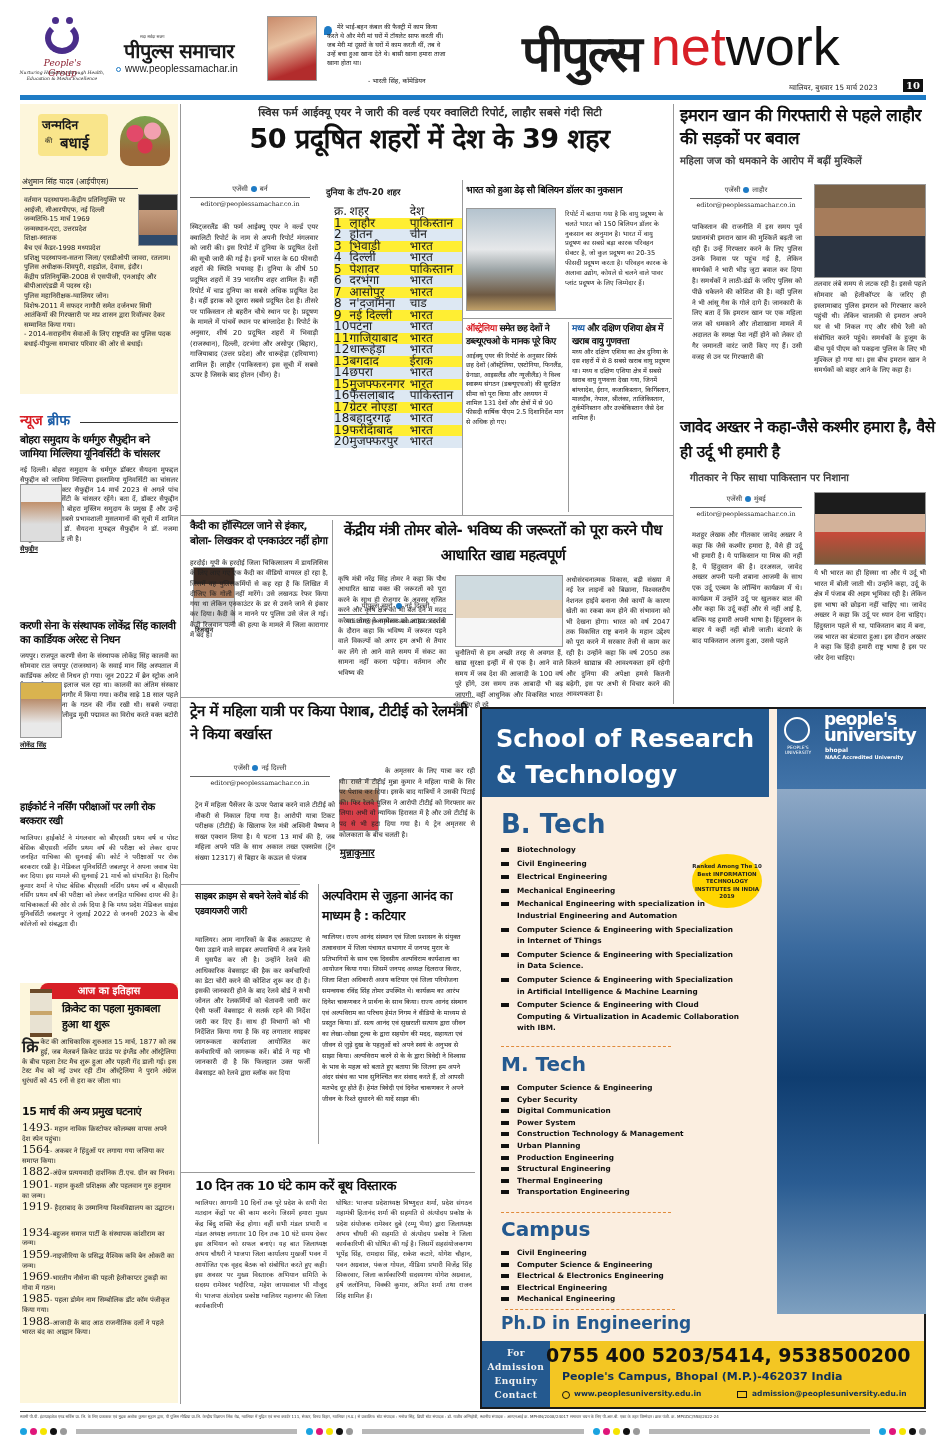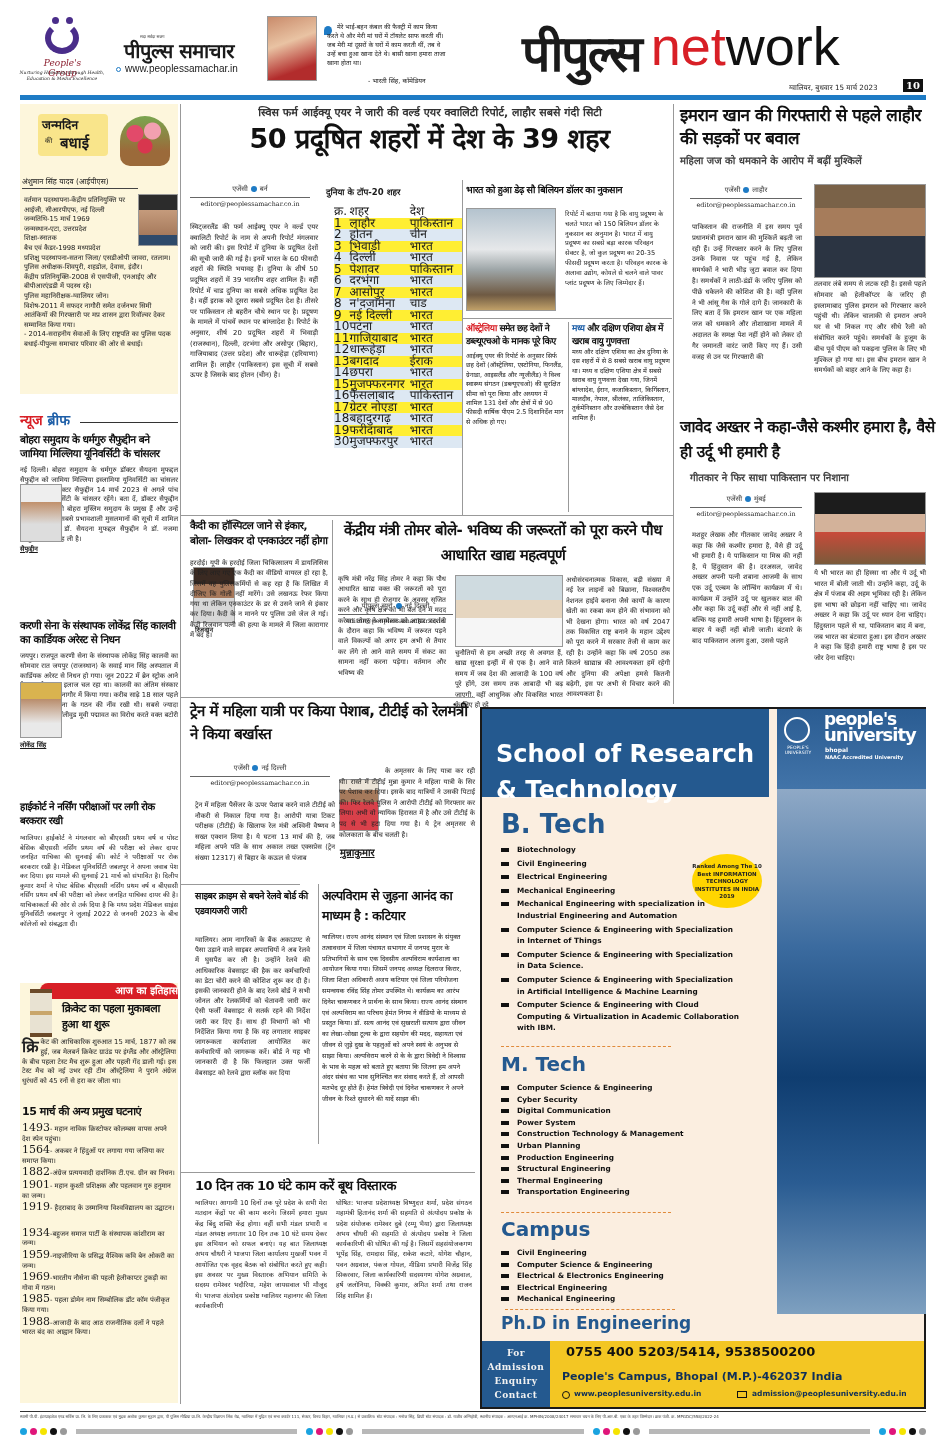--- a/index.html
+++ b/index.html
@@ -20,21 +20,21 @@
 
 .ctable{position:absolute;left:334px;top:206px;width:128px;font-size:12px}
 .ctable .row{display:flex;height:11.5px;line-height:11.5px}
 .ctable .row.alt{background:#ffee33}
 .ctable .row.norm{background:#dde8f3}
 .ctable .row span:nth-child(1){width:16px}
 .ctable .row span:nth-child(2){width:62px}
 .ctable .row span:nth-child(3){width:54px}
 
 .ad{position:absolute;left:480px;top:707px;width:446px;height:702px;border:2px solid #1a1a1a;background:#fbeee0}
-.ad-title{position:absolute;left:0;top:0;width:287px;height:88px;background:#24598f;color:#fff;font-size:24px;font-weight:bold;padding:27px 14px;line-height:36px}
+.ad-title{position:absolute;left:0;top:0;width:287px;height:88px;background:#24598f;color:#fff;font-size:24px;font-weight:bold;padding:12px 14px;line-height:36px}
 .ad-right{position:absolute;left:295px;top:0;width:149px;height:268px;background:linear-gradient(180deg,#2a5c92,#5a8cc0 60%,#a9c3dc)}
 .ad-img{position:absolute;left:295px;top:80px;width:149px;height:525px;background:linear-gradient(180deg,#8fa9c6 0%,#3b6b9f 30%,#0f3d70 55%,#2a5c92 75%,#7ea0c0 100%)}
 .ad-sec{position:absolute;left:19px;color:#24598f;font-weight:bold}
 .ad-list{position:absolute;left:19px;font-size:7.3px;font-weight:bold;color:#111;line-height:11.6px}
 .ad-list .li{display:flex;align-items:flex-start}
 .ad-list .li::before{content:"";display:inline-block;width:8px;height:4px;background:#111;margin:4px 8px 0 0;flex:none}
 .dash{position:absolute;left:19px;height:0;border-top:1.5px dashed #e08a3a}
 .ad-contact{position:absolute;left:0;top:632px;width:442px;height:66px;background:#f3c623}
 .ad-contact-left{position:absolute;left:0;top:0;width:68px;height:66px;background:#24598f;color:#f1f1f1;font-size:9px;font-weight:bold;font-family:"DejaVu Serif",serif;text-align:center;line-height:14px;padding-top:5px;letter-spacing:.5px}
 .badge{position:absolute;left:210px;top:145px;width:70px;height:54px;background:#ffd500;border-radius:50%;font-size:5.5px;font-weight:bold;text-align:center;padding-top:9px;line-height:7.5px;color:#222}
@@ -110,21 +110,21 @@
   <p style="margin-top:6px;font-size:6.8px;line-height:9.8px">जयपुर। राजपूत करणी सेना के संस्थापक लोकेंद्र सिंह कालवी का सोमवार रात जयपुर (राजस्थान) के सवाई मान सिंह अस्पताल में कार्डियक अरेस्ट से निधन हो गया। जून 2022 में ब्रेन स्ट्रोक आने के बाद से उनका इलाज चल रहा था। कालवी का अंतिम संस्कार उनके पैतृक गांव नागौर में किया गया। करीब साढ़े 18 साल पहले उन्होंने करणी सेना के गठन की नींव रखी थी। सबसे ज्यादा सुर्खियां उन्होंने बॉलीवुड मूवी पद्मावत का विरोध करते वक्त बटोरी थी।</p>
   <div class="abs caption" style="left:0;top:122px;font-size:6.5px">लोकेंद्र सिंह</div>
 </div>
 
 <div class="abs" style="left:20px;top:800px;width:158px">
   <div class="h1" style="font-size:10px;line-height:14px">हाईकोर्ट ने नर्सिंग परीक्षाओं पर लगी रोक बरकरार रखी</div>
   <p style="margin-top:6px;font-size:6.6px;line-height:9.5px">ग्वालियर। हाईकोर्ट ने मंगलवार को बीएससी प्रथम वर्ष व पोस्ट बेसिक बीएससी नर्सिंग प्रथम वर्ष की परीक्षा को लेकर दायर जनहित याचिका की सुनवाई की। कोर्ट ने परीक्षाओं पर रोक बरकरार रखी है। मेडिकल यूनिवर्सिटी जबलपुर ने अपना जवाब पेश कर दिया। इस मामले की सुनवाई 21 मार्च को संभावित है। दिलीप कुमार शर्मा ने पोस्ट बेसिक बीएससी नर्सिंग प्रथम वर्ष व बीएससी नर्सिंग प्रथम वर्ष की परीक्षा को लेकर जनहित याचिका दायर की है। याचिकाकर्ता की ओर से तर्क दिया है कि मध्य प्रदेश मेडिकल साइंस यूनिवर्सिटी जबलपुर ने जुलाई 2022 से जनवरी 2023 के बीच कॉलेजों को संबद्धता दी।</p>
 </div>
 
 <div class="abs" style="left:20px;top:983px;width:158px;height:420px;background:#fdf6dc">
-  <div class="abs" style="left:20px;top:0;width:138px;height:16px;background:#d81f26;color:#fff;font-size:10px;font-weight:bold;text-align:right;line-height:16px;border-radius:8px 8px 0 0">आज का इतिहास</div>
+  <div class="abs" style="left:20px;top:0;width:138px;height:16px;background:#d81f26;color:#fff;font-size:10px;font-weight:bold;text-align:center;line-height:16px;border-radius:8px 8px 0 0">आज का इतिहास</div>
   <div class="abs" style="left:10px;top:6px;width:22px;height:48px;border-top:4px solid #6b4a2a;border-bottom:4px solid #6b4a2a;background:linear-gradient(180deg,#e8e2d2 0 45%,#c9a66b 45% 55%,#e8e2d2 55%)"></div>
   <div class="abs h1" style="left:42px;top:18px;width:116px;font-size:11px;line-height:16px">क्रिकेट का पहला मुकाबला हुआ था शुरू</div>
   <p class="abs" style="left:2px;top:55px;width:154px;font-size:6.8px;line-height:9.8px"><span style="font-size:16px;font-weight:bold;float:left;line-height:18px;margin-right:2px">क्रि</span><span>केट की आधिकारिक शुरुआत 15 मार्च, 1877 को तब हुई, जब मेलबर्न क्रिकेट ग्राउंड पर इंग्लैंड और ऑस्ट्रेलिया के बीच पहला टेस्ट मैच शुरू हुआ और पहली गेंद डाली गई। इस टेस्ट मैच को नई उभर रही टीम ऑस्ट्रेलिया ने पुराने अंग्रेज धुरंधरों को 45 रनों से हरा कर जीता था।</span></p>
   <div class="abs h1" style="left:2px;top:120px;width:156px;font-size:11px">15 मार्च की अन्य प्रमुख घटनाएं</div>
   <div class="abs" id="events-list" style="left:2px;top:140px;width:154px;font-size:6.8px;line-height:9.6px">
       <div style="margin-bottom: 1px;"><span style="font-size: 11px; font-family: &quot;DejaVu Serif&quot;, serif;">1493</span><span>- महान नाविक क्रिस्टोफर कोलम्बस वापस अपने देश स्पेन पहुंचा।</span></div>
       <div style="margin-bottom: 1px;"><span style="font-size: 11px; font-family: &quot;DejaVu Serif&quot;, serif;">1564</span><span>- अकबर ने हिंदुओं पर लगाया गया जजिया कर समाप्त किया।</span></div>
       <div style="margin-bottom: 1px;"><span style="font-size: 11px; font-family: &quot;DejaVu Serif&quot;, serif;">1882</span><span>-अंग्रेज प्रत्ययवादी दार्शनिक टी.एच. ग्रीन का निधन।</span></div>
       <div style="margin-bottom: 1px;"><span style="font-size: 11px; font-family: &quot;DejaVu Serif&quot;, serif;">1901</span><span>- महान कुश्ती प्रशिक्षक और पहलवान गुरु हनुमान का जन्म।</span></div>
       <div style="margin-bottom: 14px;"><span style="font-size: 11px; font-family: &quot;DejaVu Serif&quot;, serif;">1919</span><span>- हैदराबाद के उस्मानिया विश्वविद्यालय का उद्घाटन।</span></div>
@@ -243,21 +243,21 @@
         <span>18</span>
         <span>बहादुरगढ़</span>
         <span>भारत</span>
       </div>
       <div class="row alt">
         <span>19</span>
         <span>फरीदाबाद</span>
         <span>भारत</span>
       </div>
       <div class="row norm">
-        <span>30</span>
+        <span>20</span>
         <span>मुजफ्फरपुर</span>
         <span>भारत</span>
       </div>
     </div>
 </div>
 
 <div class="vline" style="left:462px;top:180px;height:335px"></div>
 <div class="abs h1" style="left:466px;top:183px;width:205px;font-size:9.5px;white-space:nowrap;overflow:hidden">भारत को हुआ डेढ़ सौ बिलियन डॉलर का नुकसान</div>
 <div class="abs photo" style="left:466px;top:208px;width:90px;height:103px;background:linear-gradient(180deg,#b4c3ce 0%,#e6e8ea 40%,#9ea6a8 60%,#6f5a43 85%,#c0a068 100%)"></div>
 <p class="abs" style="left:565px;top:210px;width:104px;font-size:6.6px;line-height:9.8px;text-align:left">रिपोर्ट में बताया गया है कि वायु प्रदूषण के चलते भारत को 150 बिलियन डॉलर के नुकसान का अनुमान है। भारत में वायु प्रदूषण का सबसे बड़ा कारक परिवहन सेक्टर है, जो कुल प्रदूषण का 20-35 फीसदी प्रदूषण करता है। परिवहन कारक के अलावा उद्योग, कोयले से चलने वाले पावर प्लांट प्रदूषण के लिए जिम्मेदार हैं।</p>
@@ -439,21 +439,21 @@
   <div class="dash" style="top:600px;width:170px;left:23px"></div>
   <div class="ad-sec" style="top:604px;font-size:17px">Ph.D in Engineering</div>
 
   <div class="ad-contact">
     <div class="ad-contact-left">
       <div>For</div>
       <div>Admission</div>
       <div>Enquiry</div>
       <div>Contact</div>
     </div>
-    <div class="abs" style="left:84px;top:3px;font-size:13px;font-weight:bold;white-space:nowrap;color:#111">0755 400 5203/5414, 9538500200</div>
+    <div class="abs" style="left:64px;top:3px;font-size:19px;font-weight:bold;white-space:nowrap;color:#111">0755 400 5203/5414, 9538500200</div>
     <div class="abs" style="left:80px;top:29px;font-size:11px;font-weight:bold;color:#0f2f58;white-space:nowrap">People's Campus, Bhopal (M.P.)-462037 India</div>
     <div class="abs" style="left:80px;top:50px;width:8px;height:8px;border:1px solid #111;border-radius:50%"></div>
     <div class="abs" style="left:92px;top:48px;font-size:7.5px;font-weight:bold;color:#0f2f58">www.peoplesuniversity.edu.in</div>
     <div class="abs" style="left:255px;top:50px;width:10px;height:7px;border:1px solid #111"></div>
     <div class="abs" style="left:270px;top:48px;font-size:7.5px;font-weight:bold;color:#0f2f58">admission@peoplesuniversity.edu.in</div>
   </div>
 </div>
 
 <div class="hline" style="left:20px;top:1411px;width:906px;background:#333"></div>
 <div class="abs" style="left:20px;top:1414px;width:906px;font-size:4px;white-space:nowrap;overflow:hidden;color:#333">स्वामी पी.पी. इंटरप्राइजेज एण्ड सर्विस प्रा. लि. के लिए प्रकाशक एवं मुद्रक अशोक कुमार सुहाग द्वारा, पी पुलिस मीडिया प्रा.लि. केन्द्रीय विज्ञापन लिंक रोड, ग्वालियर में मुद्रित एवं सभा क्वार्टर 111, सेक्टर, विनय विहार, ग्वालियर (म.प्र.) से प्रकाशित। स्टेट संपादक : मनोज सिंह, डिप्टी स्टेट संपादक : डॉ. राजीव अग्निहोत्री, स्थानीय संपादक : आरएनआई क्र. MPHIN/2008/24017 समाचार चयन के लिए पी.आर.बी. एक्ट के तहत जिम्मेदार। डाक पंजी. क्र. MPGDC/558/2022-24</div>

